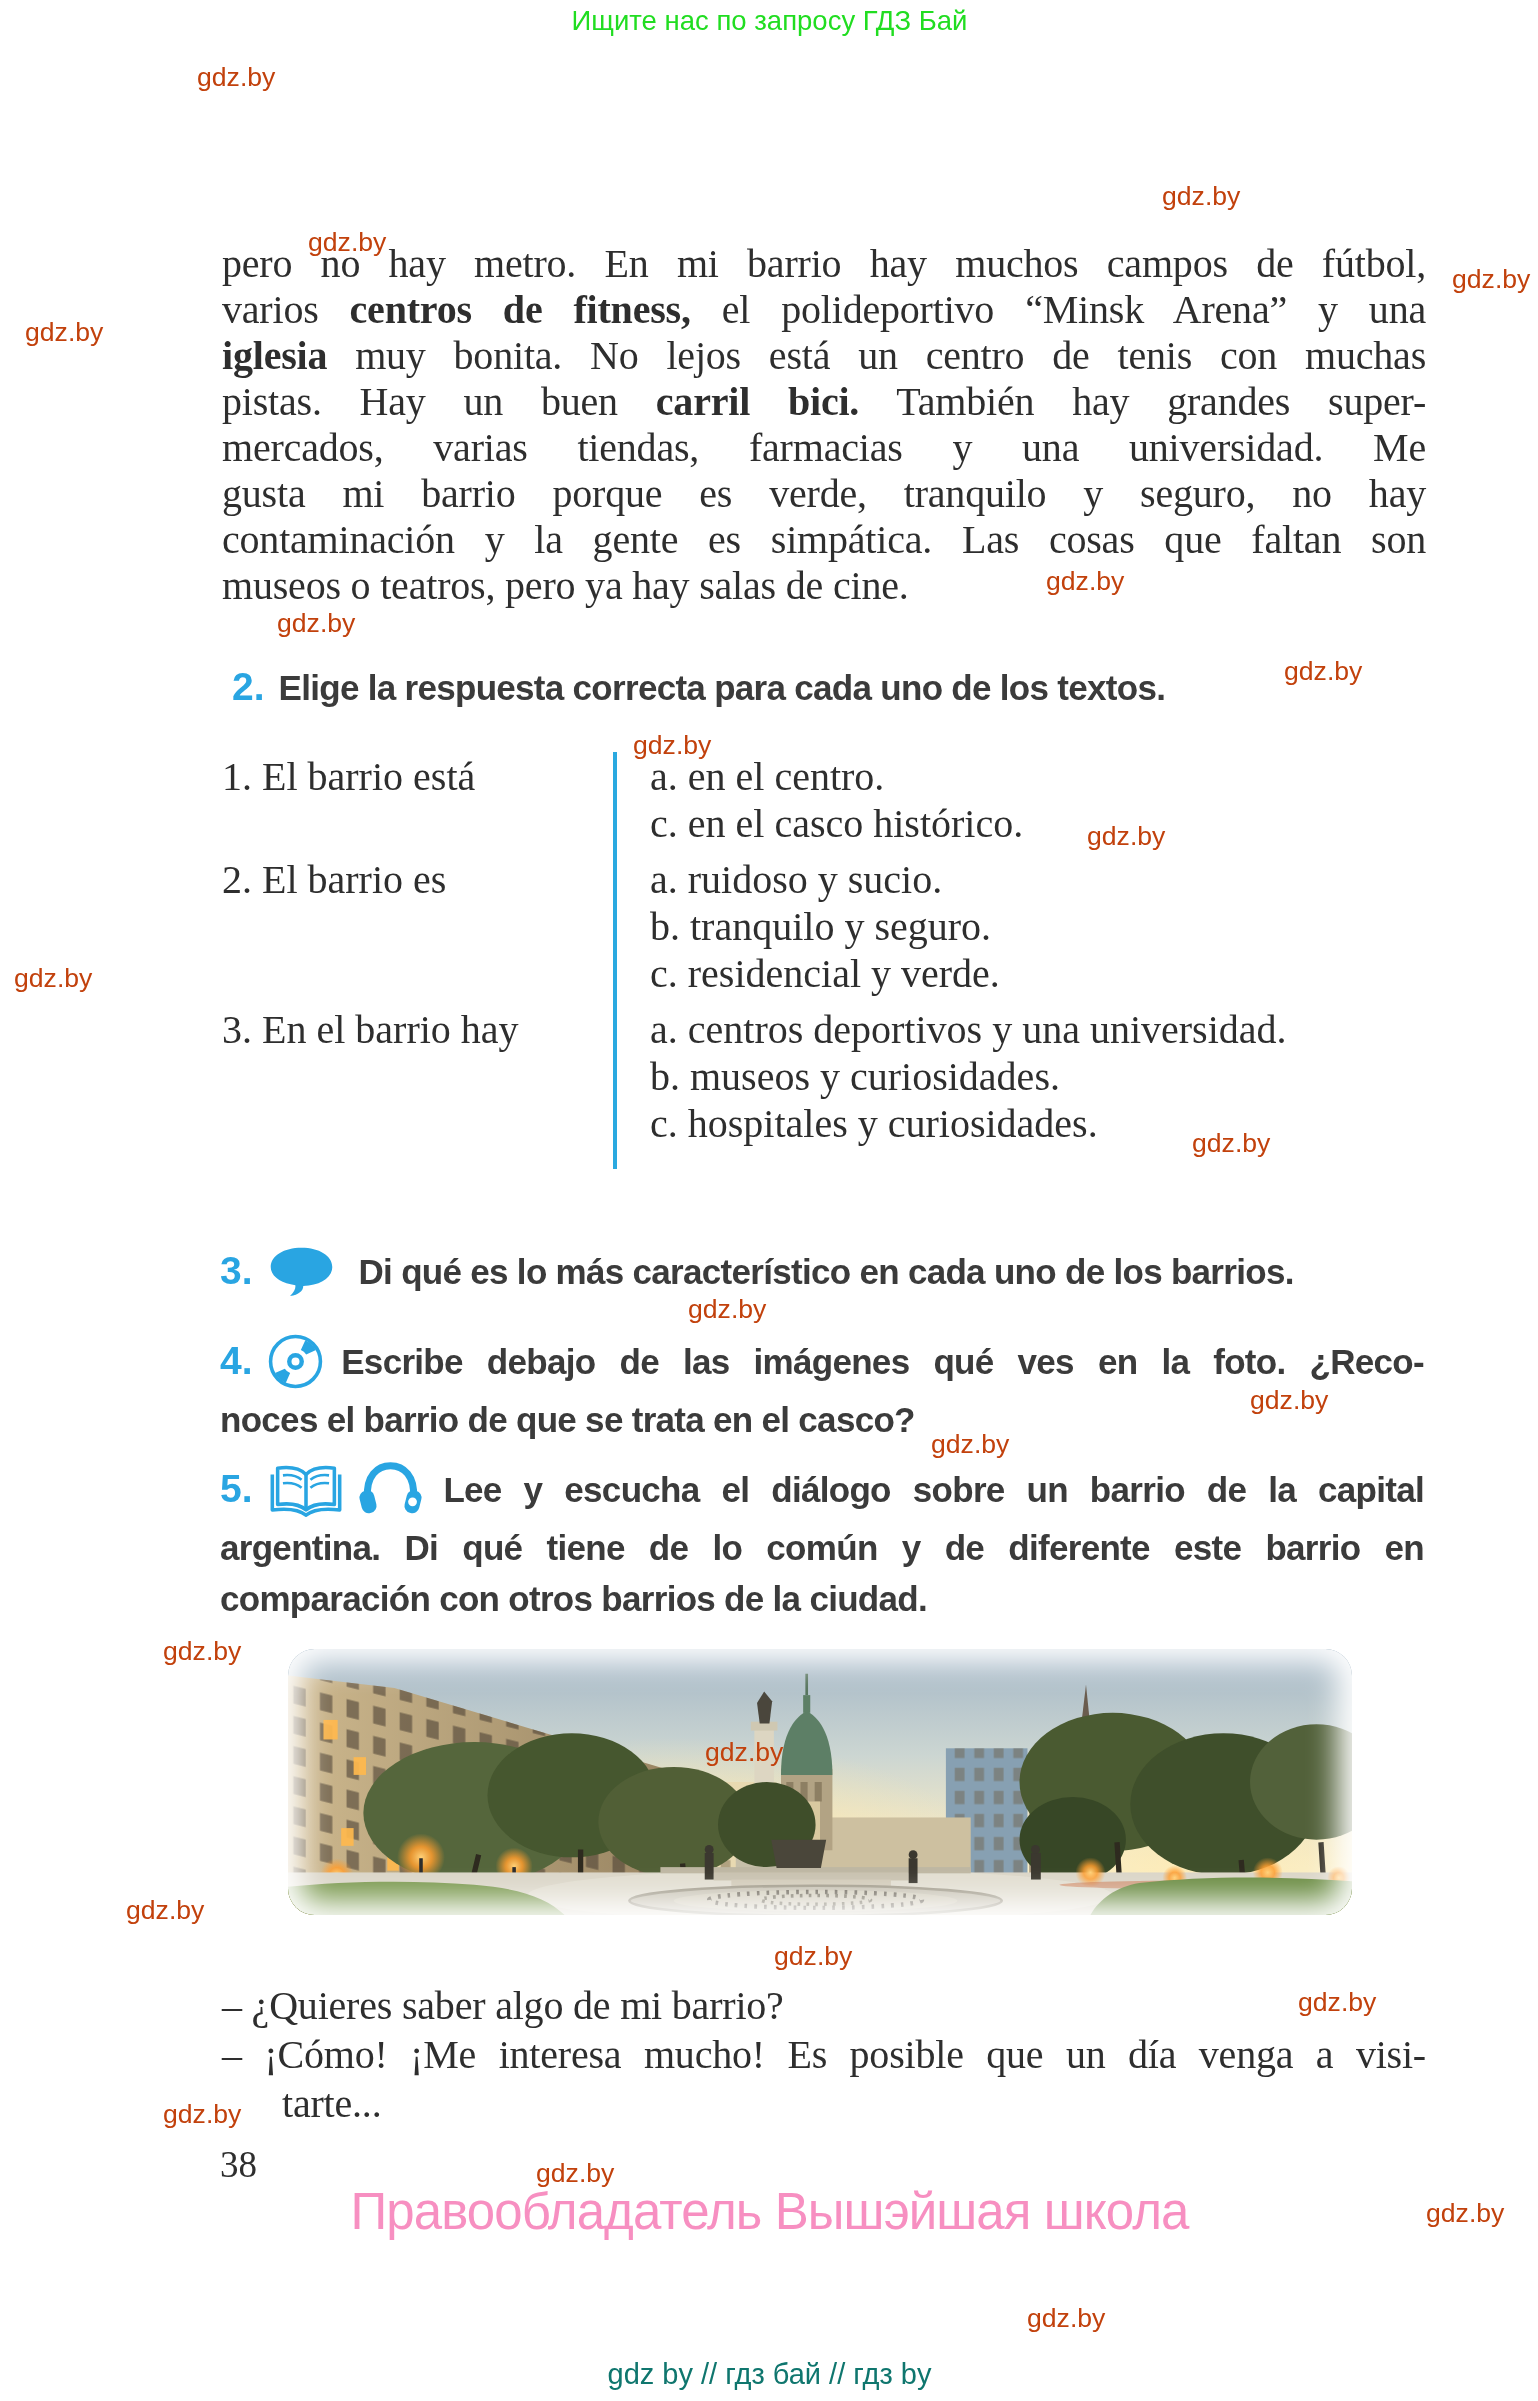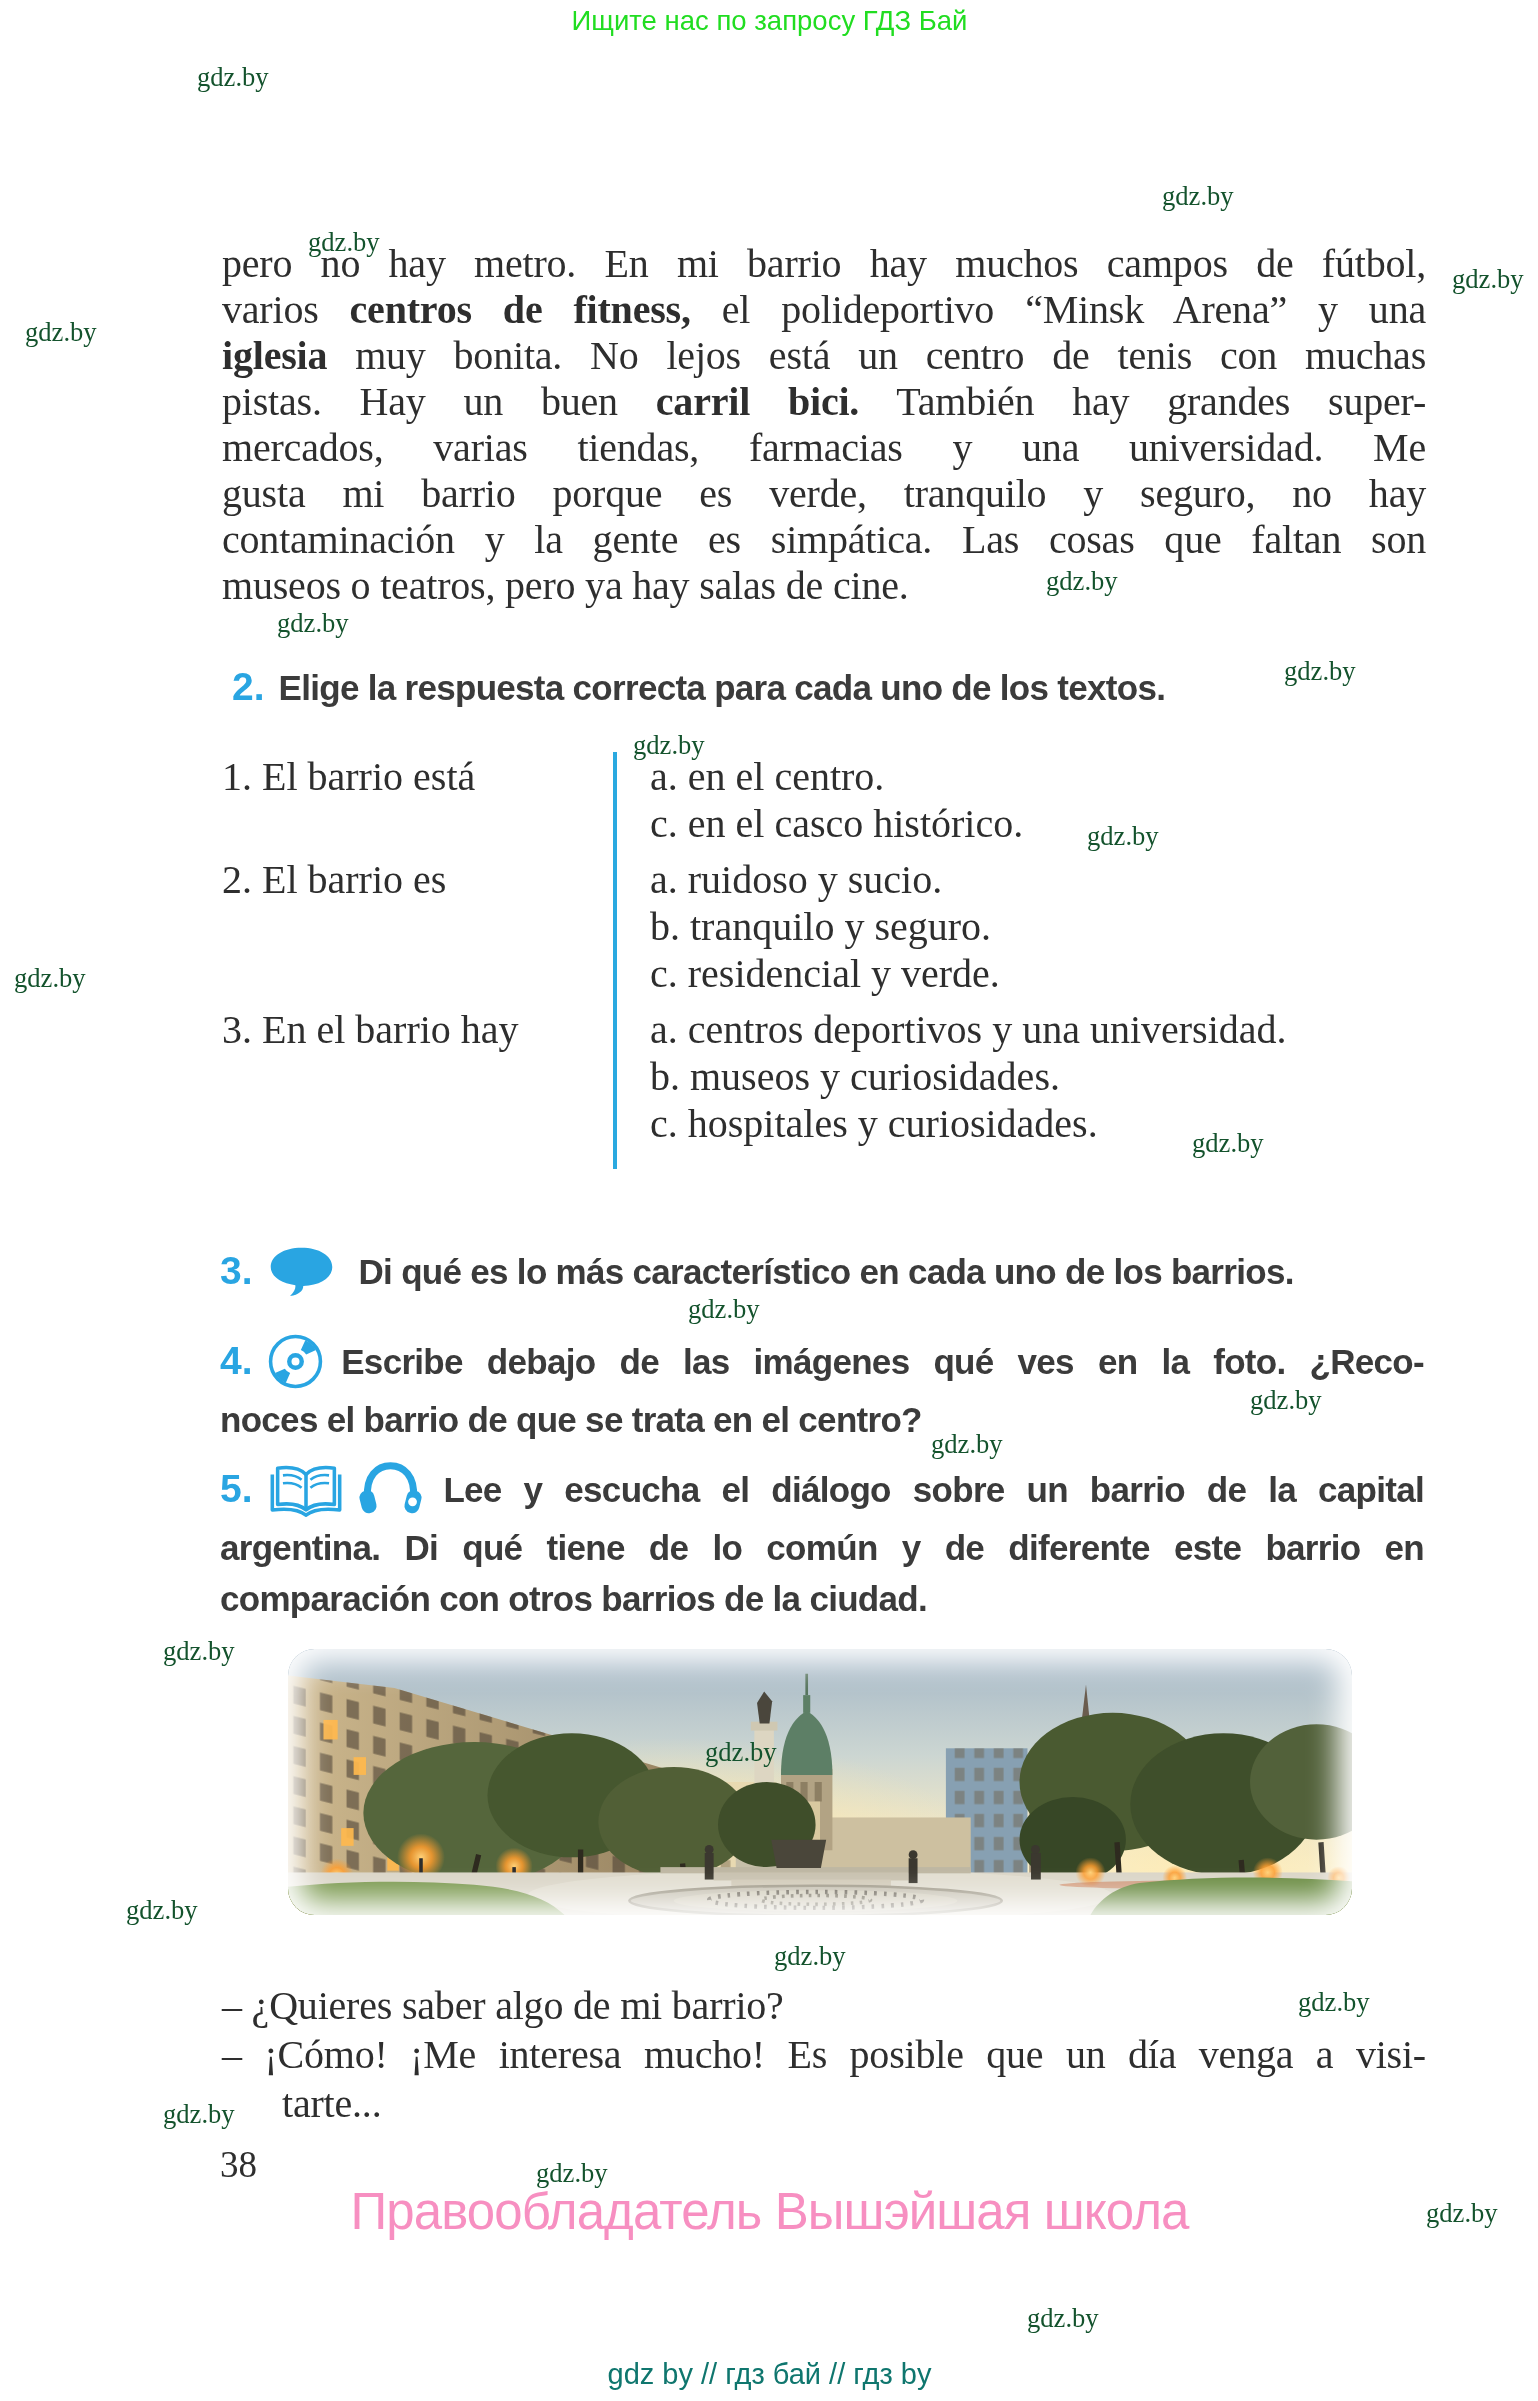--- a/index.html
+++ b/index.html
@@ -1,21 +1,21 @@
 <!DOCTYPE html>
 <html style="font-size:14px"><head>
 <meta charset="utf-8">
 <style>
   html,body{margin:0;padding:0;background:#ffffff;}
   .page{position:relative;width:1539px;height:2401px;background:#fff;overflow:hidden;
         font-family:"Liberation Serif",serif;color:#2e2e2e;}
 
   
-  .wm{position:absolute;z-index:40;font-family:Liberation Serif, serif;
-      font-size:26.6px;color:#14532d;white-space:nowrap;}
+  .wm{position:absolute;z-index:40;font-family:Liberation Sans, sans-serif;
+      font-size:26.6px;color:#c2410c;white-space:nowrap;}
 
   .promo{position:absolute;top:5.3px;left:0;right:0;text-align:center;z-index:30;
          font-family:"Liberation Sans",sans-serif;font-size:27.5px;color:#21dd21;}
 
   
   .serif-block{position:absolute;left:222px;width:1204px;z-index:5;}
   .sline{font-size:40px;line-height:46px;letter-spacing:-0.2px;white-space:normal;}
   .jl{text-align:justify;text-align-last:justify;}
 
   
@@ -101,21 +101,21 @@
           </svg></span><span>Di qué es lo más característico en cada uno de los barrios.</span></div>
   </div>
 
   <div class="serif-block sans" style="top:1335px;left:220px;">
     <div class="exline jl"><span class="exnum">4.</span><span class="icon" style="margin-right:17.7px;"><svg width="57" height="59" viewBox="0 0 64 64">
             <circle cx="32" cy="32" r="28" fill="none" stroke="#29a5e2" stroke-width="4"></circle>
             <circle cx="32" cy="32" r="7" fill="none" stroke="#29a5e2" stroke-width="5"></circle>
             <path d="M44 24 A14 14 0 0 0 38 19 L43 8 A26 26 0 0 1 55 19 Z" fill="#29a5e2"></path>
             <path d="M20 40 A14 14 0 0 0 26 45 L21 56 A26 26 0 0 1 9 45 Z" fill="#29a5e2"></path>
           </svg></span><span>Escribe debajo de las imágenes qué ves en la foto. ¿Reco-</span></div>
-    <div class="exline">noces el barrio de que se trata en el centro?</div>
+    <div class="exline">noces el barrio de que se trata en el casco?</div>
   </div>
 
   <div class="serif-block sans" style="top:1463px;left:220px;">
     <div class="exline jl"><span class="exnum">5.</span><span class="icon" style="margin-right:12.4px;"><svg width="78" height="55" viewBox="0 0 88 62">
             <path d="M6 14 L6 54 C23 52 37 54 44 60 C51 54 65 52 82 54 L82 14" fill="none" stroke="#29a5e2" stroke-width="4" stroke-linejoin="round"></path>
             <path d="M44 14 C37 7 26 5 12 7 L12 48 C26 46 37 48 44 54 C51 48 62 46 76 48 L76 7 C62 5 51 7 44 14 Z" fill="#ffffff" stroke="#29a5e2" stroke-width="4" stroke-linejoin="round"></path>
             <path d="M44 14 L44 54" stroke="#29a5e2" stroke-width="4"></path>
             <path d="M18 15 C26 14 34 16 39 20 M18 24 C26 23 34 25 39 29 M49 20 C54 16 62 14 70 15 M49 29 C54 25 62 23 70 24" fill="none" stroke="#29a5e2" stroke-width="3"></path>
           </svg></span><span class="icon" style="margin-right:19.5px;"><svg width="67" height="59" viewBox="0 0 76 66">
             <path d="M12 42 C10 18 23 6 38 6 C53 6 66 18 64 42" fill="none" stroke="#29a5e2" stroke-width="8" stroke-linecap="round"></path>

